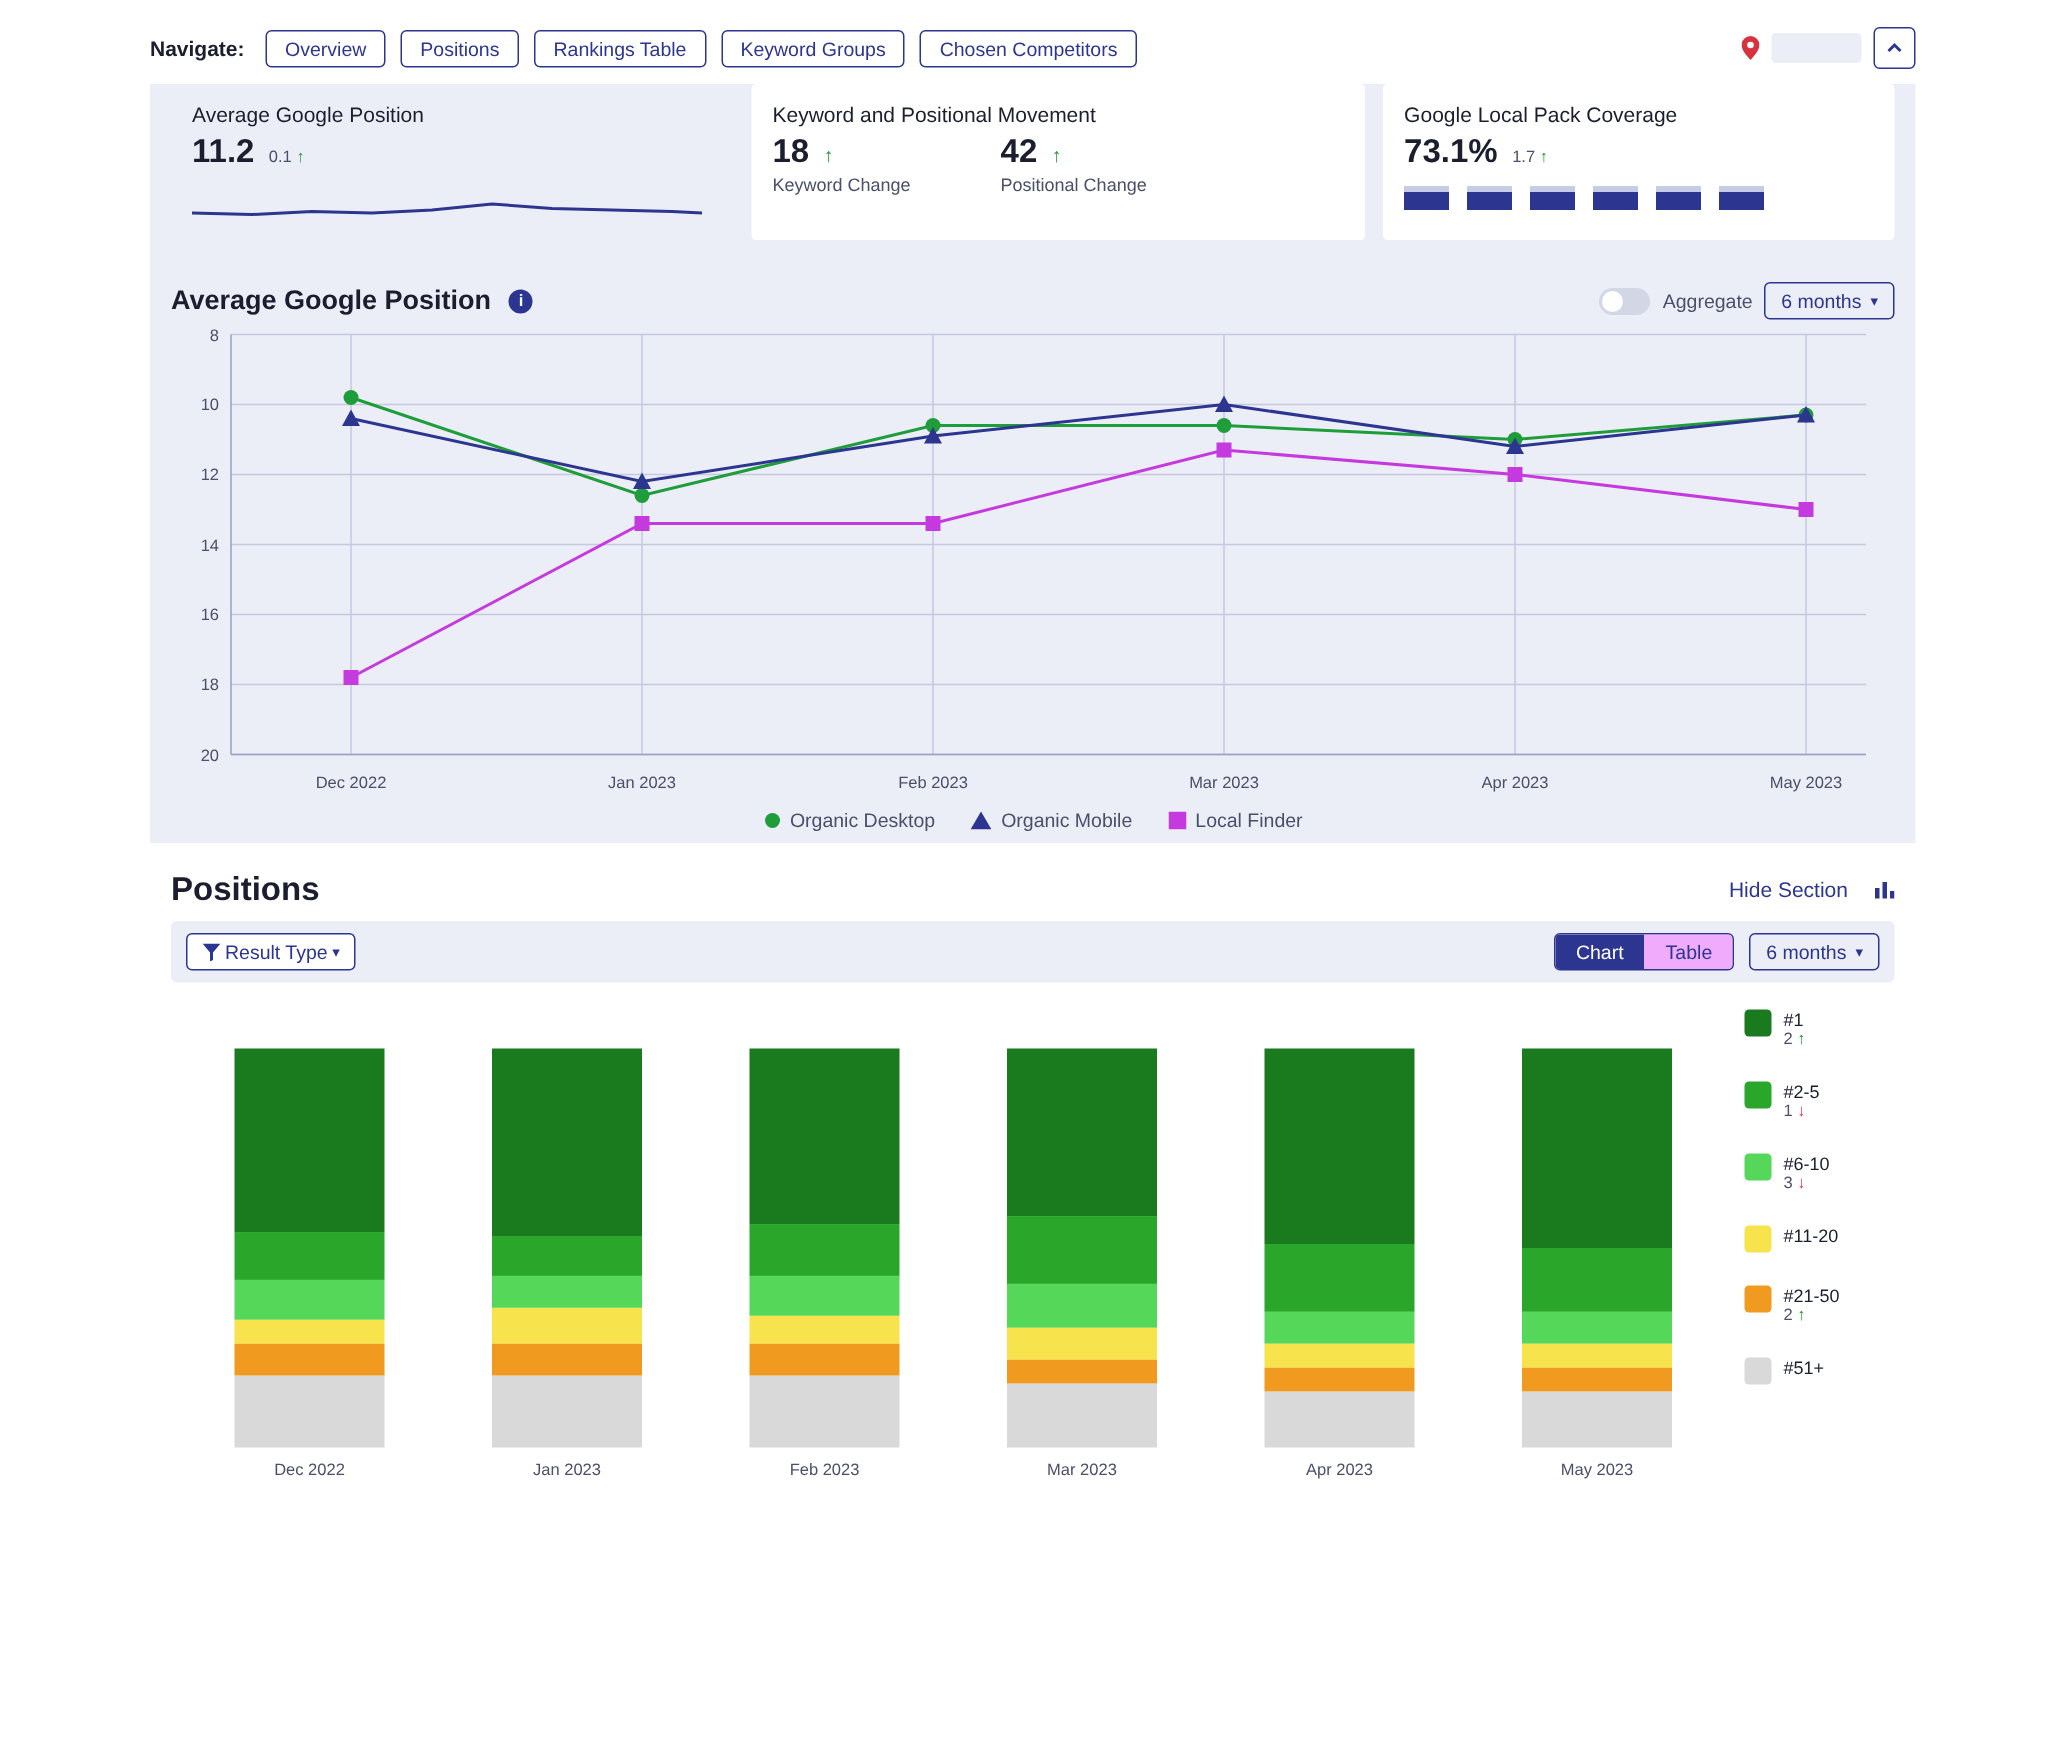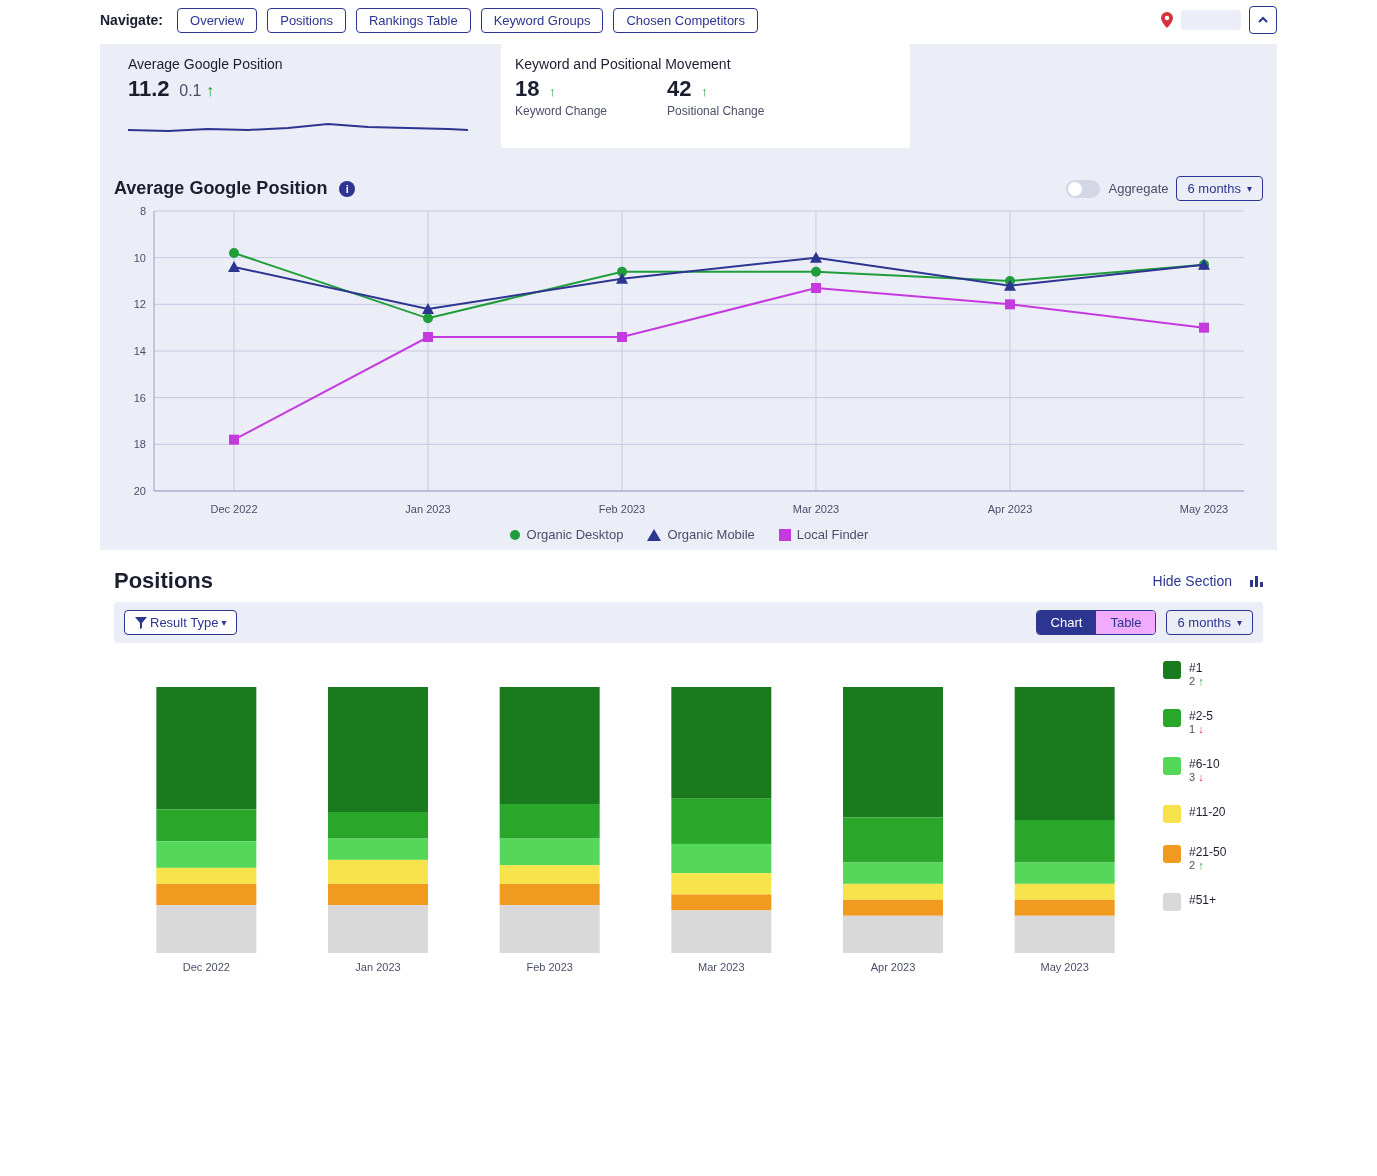--- a/index.html
+++ b/index.html
@@ -17,39 +17,39 @@
     --local:#c53adf;
     --pos1:#1a7a1e;
     --pos2:#2aa62a;
     --pos3:#55d75a;
     --pos4:#f7e34b;
     --pos5:#f09a1f;
     --pos6:#d9d9d9;
   }
   *{box-sizing:border-box;}
   body{margin:0;font-family:"Segoe UI",Arial,sans-serif;font-size:13px;color:var(--text);background:#fff;}
-  .wrap{max-width:1177px;margin:0 auto;}
+  .wrap{max-width:1177px;margin:12px auto;}
 
   
   .nav{display:flex;align-items:center;gap:10px;padding:6px 0 10px 0;}
   .nav-label{font-weight:600;font-size:14px;margin-right:4px;}
   .pill{border:1px solid var(--blue);color:var(--blue);background:#fff;border-radius:4px;padding:4px 12px;font-size:13px;cursor:pointer;}
   .nav-right{margin-left:auto;display:flex;gap:8px;align-items:center;}
   .pin{color:#d6333f;font-size:16px;}
   .loc{background:var(--panel);width:60px;height:20px;border-radius:3px;}
   .sq{border:1px solid var(--blue);color:var(--blue);width:28px;height:28px;border-radius:4px;display:flex;align-items:center;justify-content:center;cursor:pointer;}
 
   
   .cards{background:var(--panel);padding:0 0 12px 0;}
   .cards-inner{display:grid;grid-template-columns:1.1fr 1.2fr 1fr;gap:12px;padding:0 14px;}
   .card{background:var(--card);border-radius:3px;padding:12px 14px 10px 14px;}
   .cards .card:first-child{background:transparent;}
   .card-title{font-size:14px;color:var(--text);margin:0 0 4px 0;font-weight:500;}
   .big{font-size:22px;font-weight:700;display:inline-block;margin-right:6px;}
-  .delta{font-size:16px;color:var(--muted);}
+  .delta{font-size:11px;color:var(--muted);}
   .arrow-up{color:var(--green-up);font-weight:700;}
   .arrow-down{color:var(--red-down);font-weight:700;}
   .sub{font-size:12px;color:var(--muted);margin-top:2px;}
   .move-row{display:flex;gap:60px;}
   .spark{height:26px;margin-top:10px;}
   .bars-mini{display:flex;gap:12px;margin-top:10px;}
   .bars-mini span{display:inline-block;width:30px;height:16px;background:var(--blue);border-top:4px solid #c7cbe6;}
 
   
   .chart-block{background:var(--panel);padding:16px 14px 8px 14px;margin-top:0;}
@@ -131,20 +131,33 @@
           <div class="sub">Keyword Change</div>
         </div>
         <div>
           <span class="big">42</span>
           <span class="arrow-up">↑</span>
           <div class="sub">Positional Change</div>
         </div>
       </div>
     </div>
 
+    <div class="card">
+      <div class="card-title">Google Local Pack Coverage</div>
+      <span class="big">73.1%</span>
+      <span class="delta"><span>1.7</span> <span class="arrow-up">↑</span></span>
+      <div class="bars-mini">
+        <span></span>
+            <span></span>
+            <span></span>
+            <span></span>
+            <span></span>
+            <span></span>
+      </div>
+    </div>
   </div>
 </div>
 
 <div class="chart-block">
   <div class="chart-head">
     <span class="chart-title">Average Google Position</span>
     <span class="info">i</span>
     <div class="toggle">
       <span class="switch"></span>
       <span>Aggregate</span>

